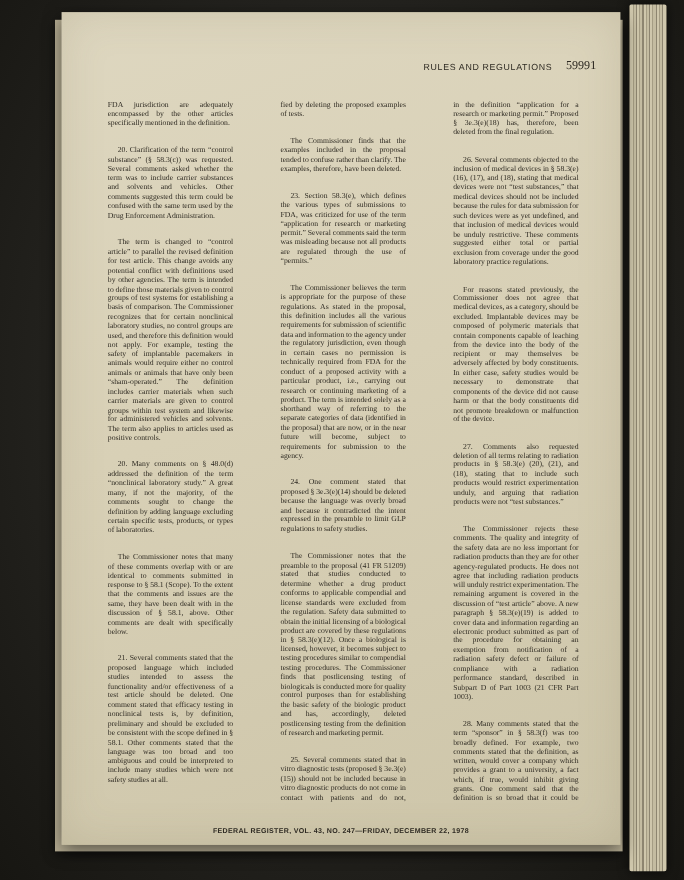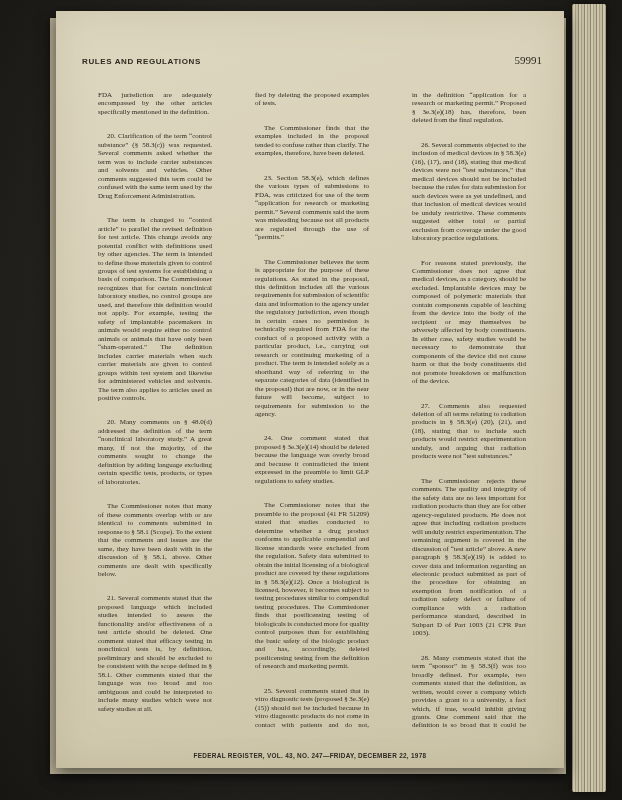--- a/index.html
+++ b/index.html
@@ -25,22 +25,22 @@
   }
   .page {
     position:absolute; left:56px; top:11px; width:508px; height:757px;
     background: linear-gradient(160deg, #ded7c0 0%, #d8d0b6 45%, #cdc5a9 100%);
     box-shadow: 0 5px 16px rgba(0,0,0,0.55), inset 0 0 40px rgba(120,110,80,0.18);
   }
   .page-header {
     position:absolute; top:46px; left:26px; right:22px; height:16px;
   }
   .header-title {
-    position:absolute; left:0; right:40px; text-align:left;
-    font-weight:bold; font-size:8px; letter-spacing:0.6px; color:#2e2a22;
+    position:absolute; left:0; right:40px; text-align:right;
+    font-weight:normal; font-size:8px; letter-spacing:0.6px; color:#2e2a22;
     font-family:"Liberation Sans", sans-serif;
   }
   .page-number {
     position:absolute; right:0; top:-3px;
     font-weight:normal; font-size:11px; color:#2b2720;
   }
   .columns {
     position:absolute; top:64px; left:26px; right:22px; bottom:38px;
     display:flex; gap:11px; overflow:hidden;
   }

